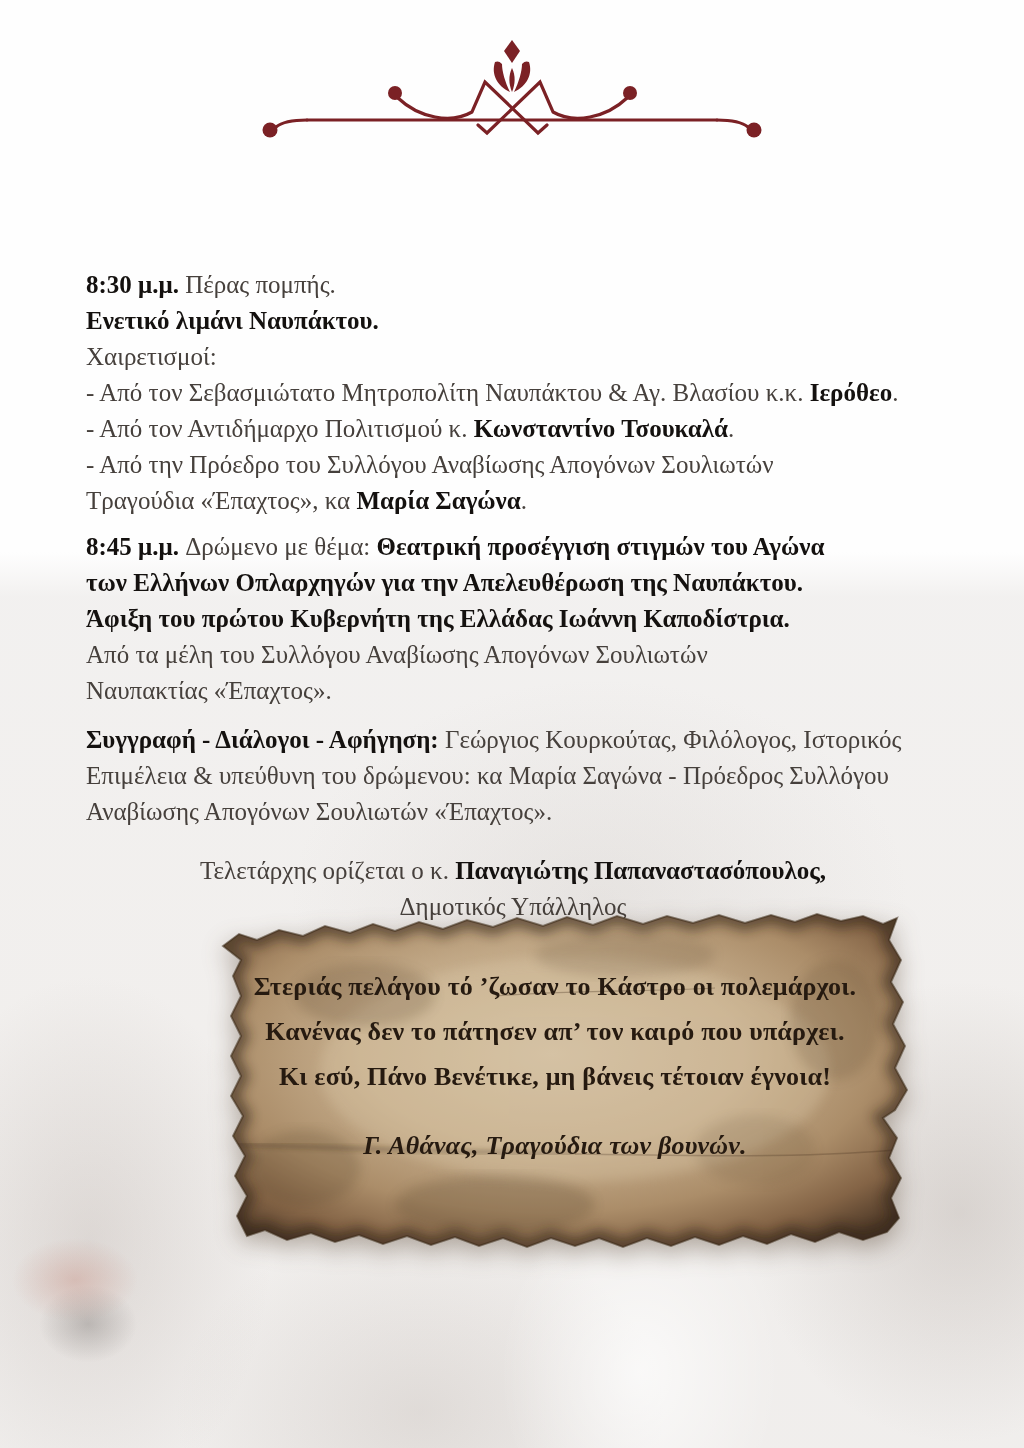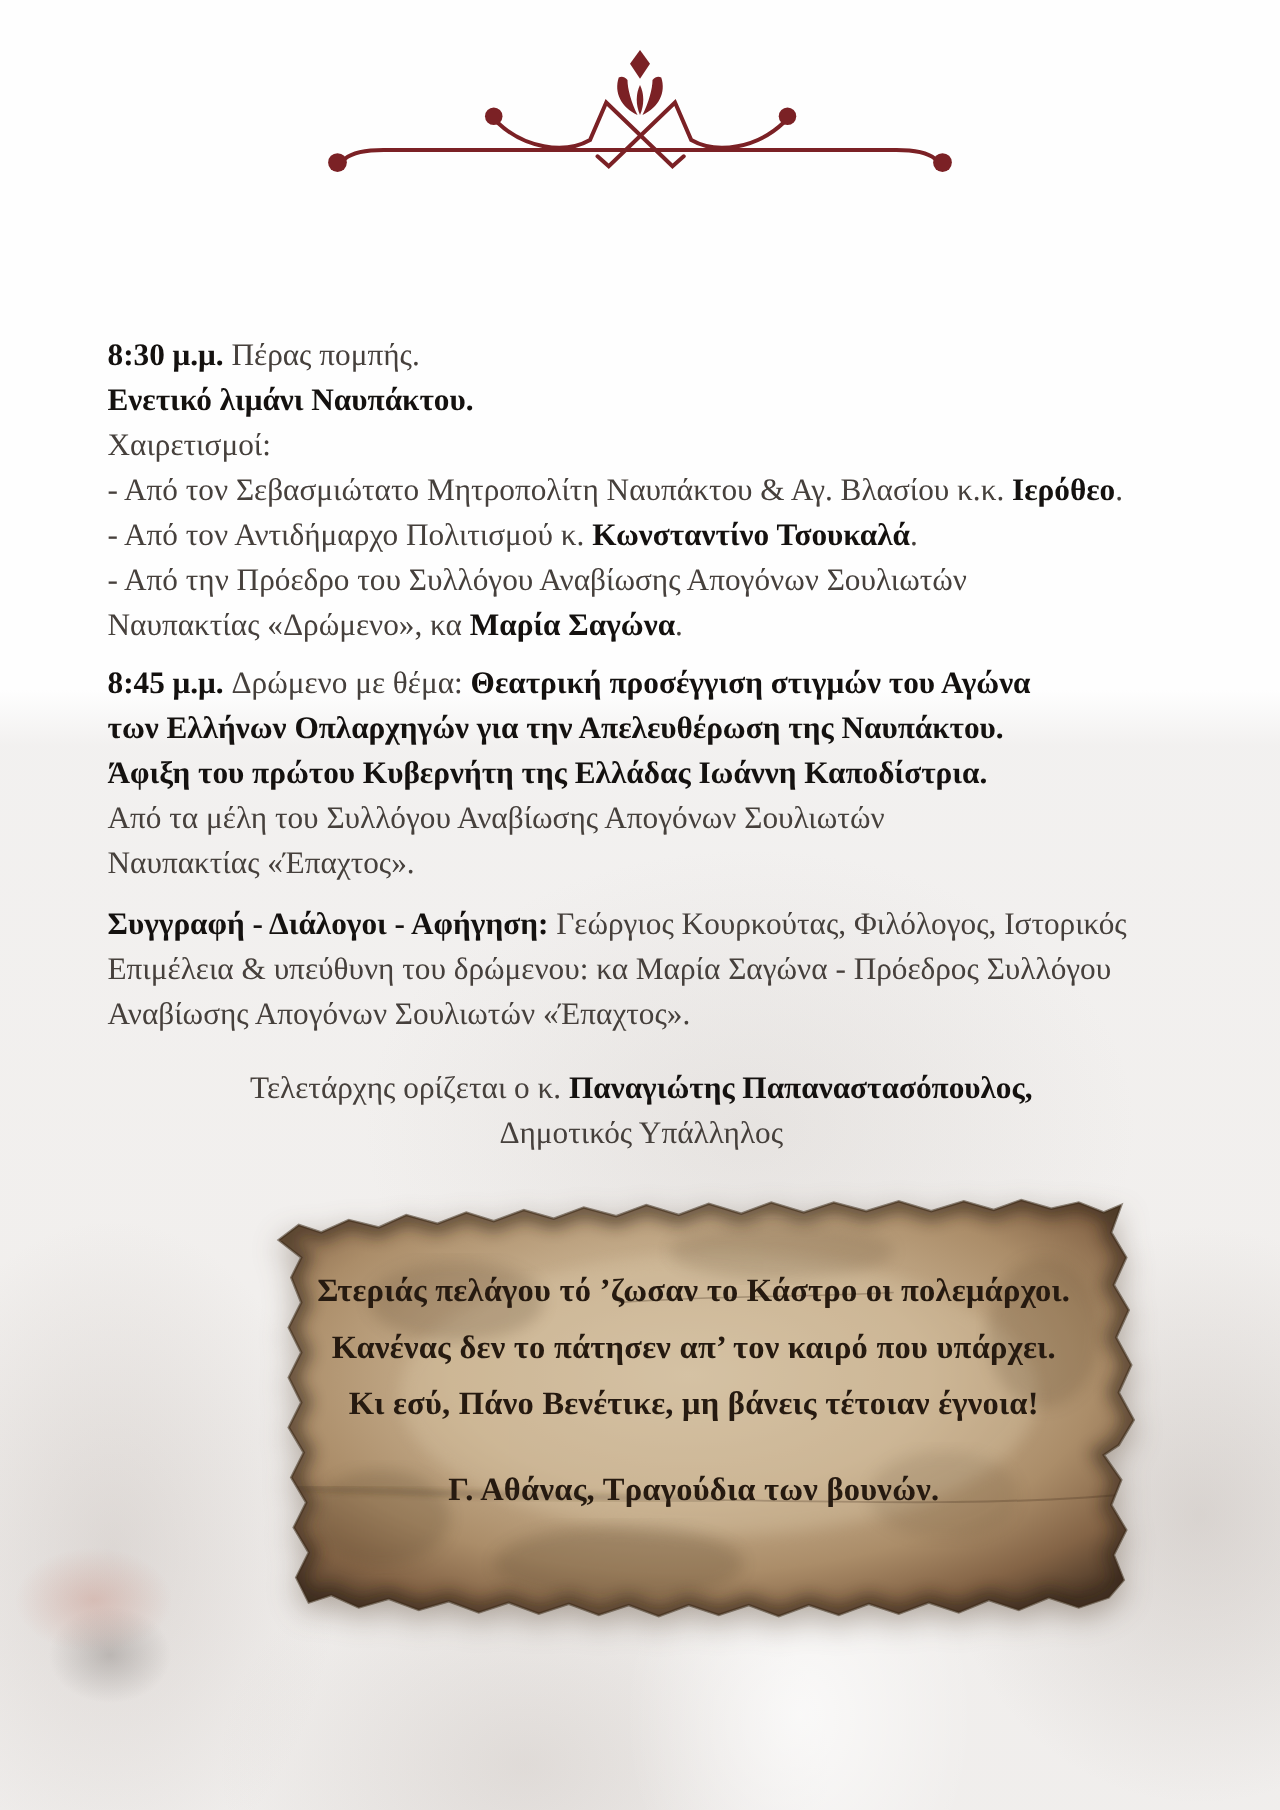--- a/index.html
+++ b/index.html
@@ -30,30 +30,30 @@
     font-size:25px; color:#46403c; z-index:2;
   }
   .section{margin:0;}
   .section .line{line-height:36px; white-space:nowrap;}
   .section.center{text-align:center;}
   .b{font-weight:bold; color:#14110f;}
   [data-name="section-845"]{margin-top:10px;}
   [data-name="section-credits"]{margin-top:13px;}
   [data-name="section-marshal"]{margin-top:23px;}
 
-  .scroll-wrap{position:absolute; left:195px; top:946px; width:720px; height:360px; z-index:3;}
+  .scroll-wrap{position:absolute; left:195px; top:900px; width:720px; height:360px; z-index:3;}
   .scroll-wrap svg.parch{display:block; width:720px; height:360px;
     filter:drop-shadow(0 8px 12px rgba(70,50,30,0.38));}
   .poem{
     position:absolute; left:0; top:0; width:720px; height:360px;
     text-align:center; padding-top:64px; box-sizing:border-box;
     font-size:26px; font-weight:600; color:#261a10; letter-spacing:0.2px;
   }
   .poem .pline{line-height:45px; white-space:nowrap;}
-  .poem-attr{line-height:45px; margin-top:24px; white-space:nowrap;}
+  .poem-attr{line-height:45px; margin-top:24px; white-space:nowrap;font-style:italic;}
 </style>
 </head>
 <body>
 
 <div class="page" data-name="event-program-page">
 
   <div class="bg-art" data-name="faded-background-painting"></div>
 
   <div class="ornament" data-name="decorative-flourish-ornament">
     <svg viewBox="0 0 510 100" data-name="flourish-icon">
@@ -81,21 +81,21 @@
   </div>
 
   <main class="content" data-name="program-sections">
       <div class="section" data-name="section-830">
         <div class="line" data-name="text-line"><span class="b" data-name="bold-text">8:30 μ.μ. </span><span data-name="regular-text">Πέρας πομπής.</span></div>
         <div class="line" data-name="text-line"><span class="b" data-name="bold-text">Ενετικό λιμάνι Ναυπάκτου.</span></div>
         <div class="line" data-name="text-line"><span data-name="regular-text">Χαιρετισμοί:</span></div>
         <div class="line" data-name="text-line"><span data-name="regular-text">- Από τον Σεβασμιώτατο Μητροπολίτη Ναυπάκτου &amp; Αγ. Βλασίου κ.κ. </span><span class="b" data-name="bold-text">Ιερόθεο</span><span data-name="regular-text">.</span></div>
         <div class="line" data-name="text-line"><span data-name="regular-text">- Από τον Αντιδήμαρχο Πολιτισμού κ. </span><span class="b" data-name="bold-text">Κωνσταντίνο Τσουκαλά</span><span data-name="regular-text">.</span></div>
         <div class="line" data-name="text-line"><span data-name="regular-text">- Από την Πρόεδρο του Συλλόγου Αναβίωσης Απογόνων Σουλιωτών</span></div>
-        <div class="line" data-name="text-line"><span data-name="regular-text">Ναυπακτίας «Δρώμενο», κα </span><span class="b" data-name="bold-text">Μαρία Σαγώνα</span><span data-name="regular-text">.</span></div>
+        <div class="line" data-name="text-line"><span data-name="regular-text">Τραγούδια «Έπαχτος», κα </span><span class="b" data-name="bold-text">Μαρία Σαγώνα</span><span data-name="regular-text">.</span></div>
       </div>
       <div class="section" data-name="section-845">
         <div class="line" data-name="text-line"><span class="b" data-name="bold-text">8:45 μ.μ. </span><span data-name="regular-text">Δρώμενο με θέμα: </span><span class="b" data-name="bold-text">Θεατρική προσέγγιση στιγμών του Αγώνα</span></div>
         <div class="line" data-name="text-line"><span class="b" data-name="bold-text">των Ελλήνων Οπλαρχηγών για την Απελευθέρωση της Ναυπάκτου.</span></div>
         <div class="line" data-name="text-line"><span class="b" data-name="bold-text">Άφιξη του πρώτου Κυβερνήτη της Ελλάδας Ιωάννη Καποδίστρια.</span></div>
         <div class="line" data-name="text-line"><span data-name="regular-text">Από τα μέλη του Συλλόγου Αναβίωσης Απογόνων Σουλιωτών</span></div>
         <div class="line" data-name="text-line"><span data-name="regular-text">Ναυπακτίας «Έπαχτος».</span></div>
       </div>
       <div class="section" data-name="section-credits">
         <div class="line" data-name="text-line"><span class="b" data-name="bold-text">Συγγραφή - Διάλογοι - Αφήγηση: </span><span data-name="regular-text">Γεώργιος Κουρκούτας, Φιλόλογος, Ιστορικός</span></div>

